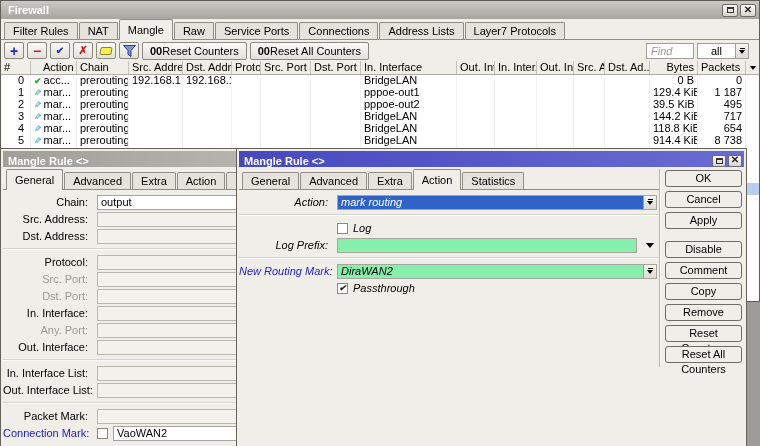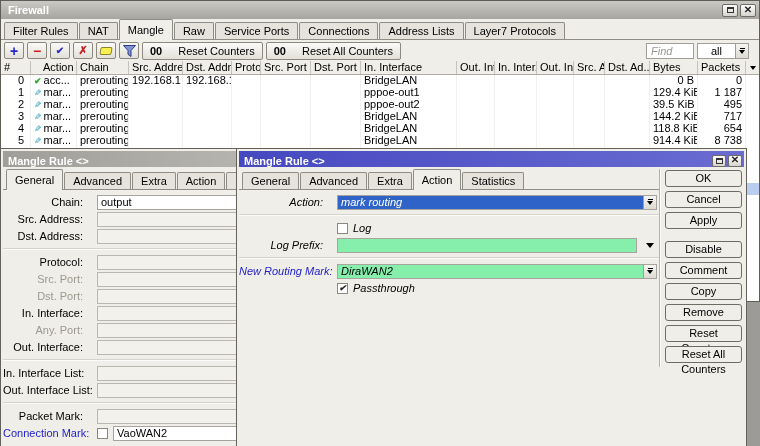--- a/index.html
+++ b/index.html
@@ -19,21 +19,21 @@
   .tab{height:17px;line-height:16px;padding:0 8px;border:1px solid #8f8d85;border-bottom:none;border-radius:2px 2px 0 0;background:#e5e3db;margin-right:1px;white-space:nowrap;}
   .tab.active{height:21px;line-height:20px;background:#f0eee8;margin-bottom:-1px;z-index:2;}
 
   .toolbar{height:21px;flex:none;display:flex;align-items:center;padding:0 10px 0 3px;gap:3px;}
   .tbtn{width:20px;height:17px;border:1px solid #8a887f;border-radius:2px;background:linear-gradient(#fbfaf8,#e2e0d8);display:flex;align-items:center;justify-content:center;font-weight:700;flex:none;}
   .icon-add{color:#2424cc;font-size:14px;line-height:1;}
   .icon-remove{color:#cc2020;font-size:14px;line-height:1;}
   .icon-enable{color:#2a33c4;font-size:10px;}
   .icon-disable{color:#c42020;font-size:11px;}
   .note{width:12px;height:8px;background:#f8ef52;border:1px solid #8c8428;border-radius:2px;transform:skewX(-10deg);}
-  .reset-btn{height:18px;border:1px solid #8a887f;border-radius:2px;background:linear-gradient(#fbfaf8,#e2e0d8);display:flex;align-items:center;padding:0 7px;gap:16px;flex:none;}
+  .reset-btn{height:18px;border:1px solid #8a887f;border-radius:2px;background:linear-gradient(#fbfaf8,#e2e0d8);display:flex;align-items:center;padding:0 7px;gap:0;flex:none;}
   .b00{font-weight:700;}
   .find-input{width:48px;height:16px;border:1px solid #a09e96;padding:0 4px;font-size:11px;background:#fff;flex:none;}
   .find-input::placeholder{color:#9a9890;font-style:italic;}
   .combo-sm{width:52px;height:16px;border:1px solid #a09e96;background:#fff;display:flex;align-items:center;flex:none;}
   .combo-sm .txt{flex:1;padding:0 13px;overflow:hidden;}
   .dd-btn{width:13px;align-self:stretch;background:linear-gradient(#f6f5f2,#dcdad2);border-left:1px solid #a09e96;display:flex;flex-direction:column;align-items:center;justify-content:center;gap:1px;flex:none;}
   .dd-bar{width:5px;height:1px;background:#000;}
   .dd-tri{width:0;height:0;border-left:3px solid transparent;border-right:3px solid transparent;border-top:4px solid #000;}
 
   
@@ -51,21 +51,21 @@
   .icon.mark{color:#1a9ab2;transform:scaleX(-1);}
   .sel-strip{position:absolute;left:0;right:0;top:108px;height:12px;background:#b9cdf0;}
 
   
   .dialog{position:absolute;background:#f0eee8;border:1px solid #64625a;padding:2px;}
   .dlg-title{height:16px;display:flex;align-items:center;padding:3px 2px 0 5px;color:#fff;font-weight:700;}
   .dlg-title.inactive{background:linear-gradient(90deg,#a09e98,#c6c4be);}
   .dlg-title.active{background:linear-gradient(90deg,#4648c0,#6a6cd2);}
   .dlg-tabs{height:21px;margin-top:2px;}
   .frow{display:flex;align-items:center;height:16px;margin:1px 8px 1px 0;}
-  .flabel{flex:none;width:94px;text-align:right;padding-right:14px;white-space:nowrap;overflow:hidden;}
+  .flabel{flex:none;width:94px;text-align:right;padding-right:9px;white-space:nowrap;overflow:hidden;}
   .flabel.w96{width:98px;}
   .flabel.gray{color:#9b9990;}
   .flabel.blue{color:#2222cc;}
   .fld{flex:1;height:15px;border:1px solid #a6a49c;background:#fff;padding:0 3px;line-height:13px;overflow:hidden;white-space:nowrap;}
   .fld.empty{background:#f2f1ec;border-color:#b9b7af;}
   .sep{height:0;border-top:1px solid #d5d3cb;border-bottom:1px solid #fbfbf9;margin:4px 0;}
   .cb{flex:none;width:11px;height:11px;border:1px solid #8a887f;background:#fff;display:inline-flex;align-items:center;justify-content:center;margin-right:5px;}
   .cb .ck{font-size:9px;font-weight:700;line-height:1;color:#222;}
   .combo{flex:none;width:320px;height:15px;border:1px solid #a6a49c;background:#86efac;display:flex;align-items:stretch;}
   .combo .ctext{flex:1;padding:0 3px;line-height:13px;overflow:hidden;white-space:nowrap;}
@@ -157,21 +157,21 @@
           <div class="hcell" style="width: 49px;">Dst. Address</div>
           <div class="hcell" style="width: 29px;">Proto...</div>
           <div class="hcell" style="width: 50px;">Src. Port</div>
           <div class="hcell" style="width: 50px;">Dst. Port</div>
           <div class="hcell" style="width: 96px;">In. Interface</div>
           <div class="hcell" style="width: 38px;">Out. Int...</div>
           <div class="hcell" style="width: 42px;">In. Inter...</div>
           <div class="hcell" style="width: 37px;">Out. Int...</div>
           <div class="hcell" style="width: 31px;">Src. Ad...</div>
           <div class="hcell" style="width: 45px;">Dst. Ad...</div>
-          <div class="hcell" style="width: 48px;">Bytes</div>
+          <div class="hcell" style="width: 48px; text-align: right;">Bytes</div>
           <div class="hcell" style="width: 48px;">Packets</div>
           <div class="hdr-dd">
             <span class="dd-tri"></span>
           </div>
         </div>
       <div class="tbl-body" id="tbl-body">
         <div class="sel-strip"></div>
       <div class="trow">
             <div class="tcell num" style="width: 30px;">0</div>
             <div class="tcell" style="width: 46px;"><span class="icon accept">✔</span><span>acc...</span></div>

